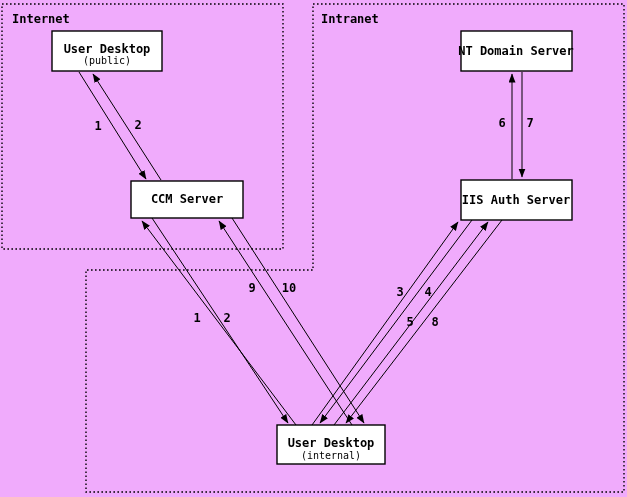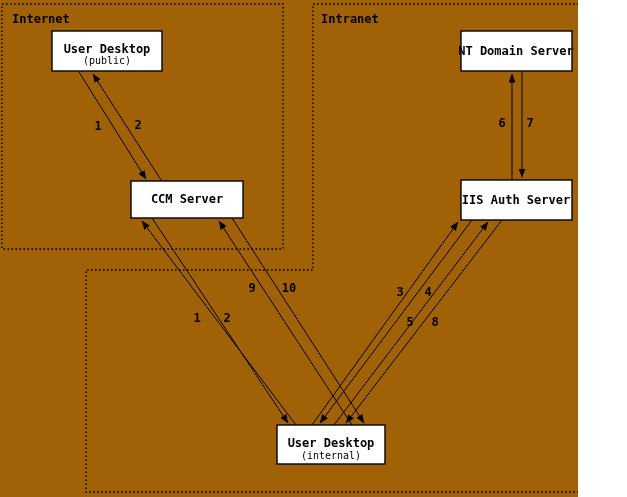--- a/index.html
+++ b/index.html
@@ -1,20 +1,20 @@
 <!DOCTYPE html>
 <html><head>
 <meta charset="utf-8">
 <style>
   html, body { margin: 0; padding: 0; background: #ffffff; }
   .stage {
     position: relative;
-    width: 578px;
+    width: 627px;
     height: 497px;
-    background: #a16207;
+    background: #f0abfc;
     overflow: hidden;
   }
   svg { display: block; }
   text {
     font-family: "DejaVu Sans Mono", "Liberation Mono", monospace;
     fill: #000000;
   }
   .zone-label  { font-size: 12px; font-weight: bold; }
   .node-label  { font-size: 12px; font-weight: bold; text-anchor: middle; }
   .node-sublabel { font-size: 10px; text-anchor: middle; }

